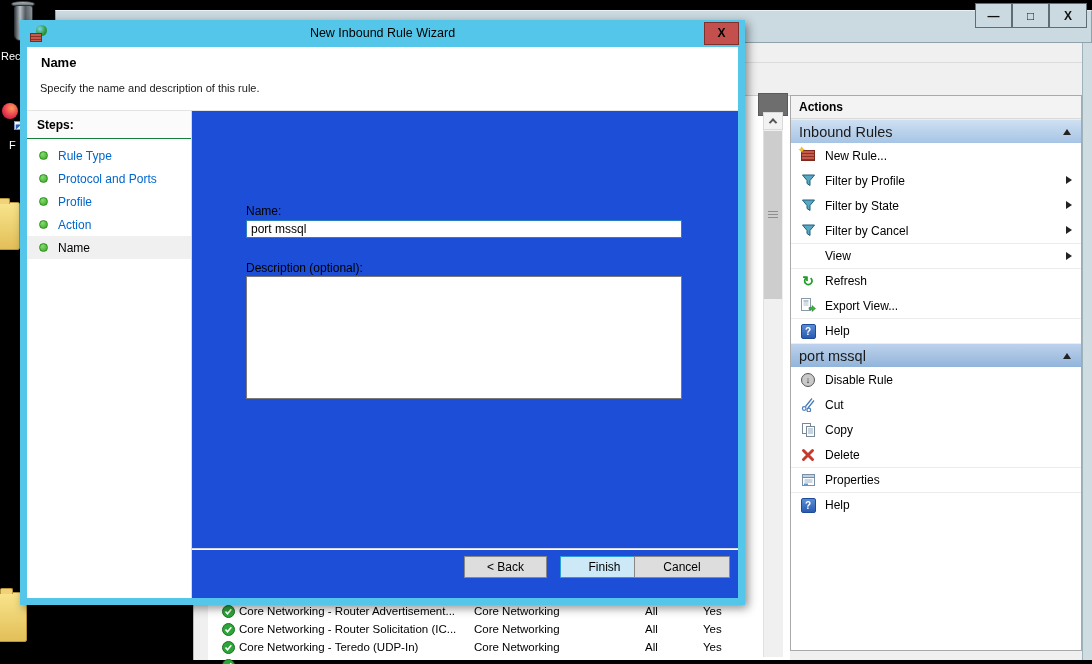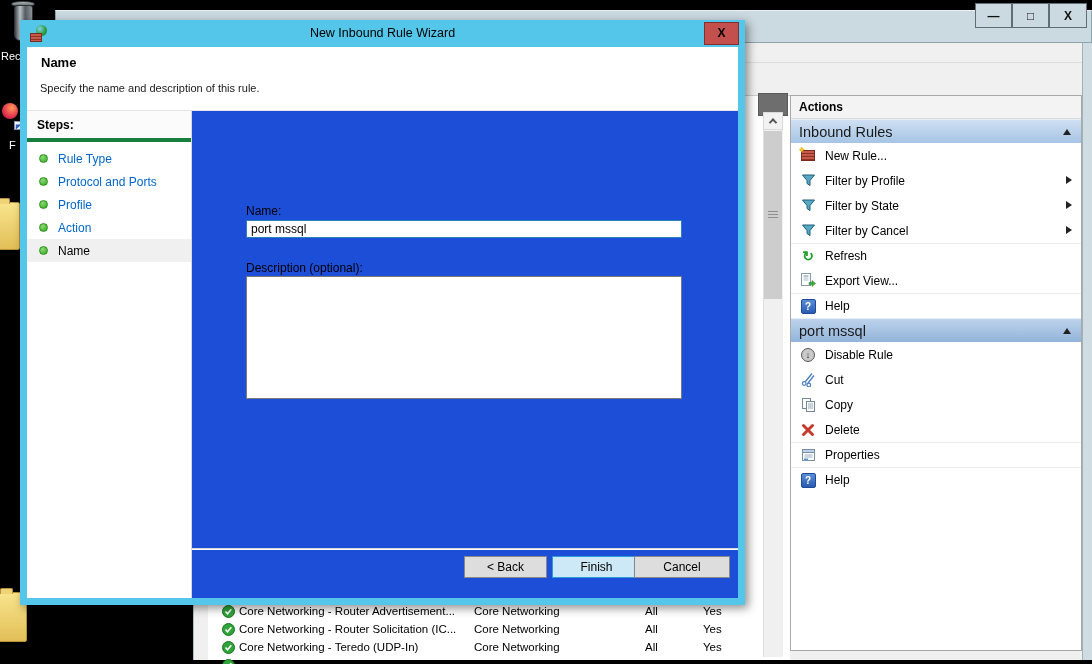--- a/index.html
+++ b/index.html
@@ -78,21 +78,21 @@
              background:radial-gradient(circle at 35% 35%, #7fd4f0, #2f9e3f 55%, #1c6e2c); }
   .wiz-brick { position:absolute; left:0; bottom:0; width:12px; height:9px; border:1px solid #7c2a20;
              background:repeating-linear-gradient(180deg,#c65a4a 0 2px,#8f3226 2px 3px); }
   .wiz-close { position:absolute; right:6px; top:2px; width:35px; height:23px; background:#c4504e;
              border:1px solid #802f2d; color:#000; font-weight:bold; font-size:12px; text-align:center; line-height:21px; }
   .wiz-header { position:absolute; left:7px; top:27px; width:711px; height:63px; background:#fff; }
   .wiz-h-title { position:absolute; left:14px; top:8px; font-size:13px; font-weight:bold; }
   .wiz-h-sub { position:absolute; left:13px; top:35px; font-size:11px; color:#1a1a1a; }
   .wiz-body { position:absolute; left:7px; top:90px; width:711px; height:488px; display:flex; }
   .steps-panel { width:165px; background:#fff; border-right:1px solid #d9d9d9; border-top:1px solid #e4e4e4; }
-  .steps-header { padding:7px 0 6px 10px; font-weight:bold; font-size:12px; background:#fbfbfb; border-bottom:4px solid #15803d; }
+  .steps-header { padding:7px 0 6px 10px; font-weight:bold; font-size:12px; background:#fbfbfb; border-bottom:1px solid #15803d; }
   .steps-list { margin-top:5px; }
   .step-item { height:23px; display:flex; align-items:center; padding-left:12px; font-size:12px; color:#0066cc; }
   .step-item.current { color:#000; background:#f0f0f0; }
   .bullet { width:9px; height:9px; border-radius:50%; flex:none; margin-right:10px;
              background:radial-gradient(circle at 35% 30%, #8ada74, #35a81f); border:1px solid #2c8f1a; }
   .content-panel { flex:1; background:#1d4ed8; position:relative; border-top:1px solid #e4e4e4; }
   .fld-label { position:absolute; left:54px; font-size:12px; }
   .name-input { position:absolute; left:54px; top:109px; width:436px; height:18px; border:1px solid #2a7fbe;
              background:#fff; font-family:"Liberation Sans",sans-serif; font-size:12px; padding:0 4px; outline:none; }
   .desc-box { position:absolute; left:54px; top:165px; width:436px; height:123px; border:1px solid #7a7a7a;
@@ -218,20 +218,25 @@
       <div class="act-item">
         <span class="ic">
             <svg width="15" height="15" viewBox="0 0 15 15">
               <path d="M1.5 2h12L9 7.5v5L6 10.5v-3z" fill="#57a8c4" stroke="#1f5f7a"></path>
             </svg>
           </span>
         <span>Filter by Cancel</span>
         <span class="tri-right"></span>
       </div>
       <div class="act-item sep">
+        <span class="ic"></span>
+        <span>View</span>
+        <span class="tri-right"></span>
+      </div>
+      <div class="act-item sep">
         <span class="ic refresh-ic">↻</span>
         <span>Refresh</span>
       </div>
       <div class="act-item">
         <span class="ic">
             <svg width="16" height="15" viewBox="0 0 16 15">
               <rect x="1.5" y="0.5" width="9" height="12" fill="#fff" stroke="#8899aa"></rect>
               <line x1="3.5" y1="3" x2="8.5" y2="3" stroke="#7a8a99"></line>
               <line x1="3.5" y1="5" x2="8.5" y2="5" stroke="#aabbcc"></line>
               <line x1="3.5" y1="7" x2="8.5" y2="7" stroke="#aabbcc"></line>
@@ -353,19 +358,19 @@
       </div>
 
       <div class="content-panel">
         <div class="fld-label" style="top:93px;">Name:</div>
         <input class="name-input" type="text" value="port mssql" style="">
         <div class="fld-label" style="top:150px;">Description (optional):</div>
         <textarea class="desc-box" style=""></textarea>
 
         <div class="footer-line"></div>
         <button class="btn" style="left:272px;width:83px;">&lt; Back</button>
-        <button class="btn primary" style="left:360px;width:89px;">Finish</button>
+        <button class="btn primary" style="left:368px;width:89px;">Finish</button>
         <button class="btn" style="left:442px;width:96px;">Cancel</button>
       </div>
     </div>
   </div>
 
 </div>
 
 </body></html>

